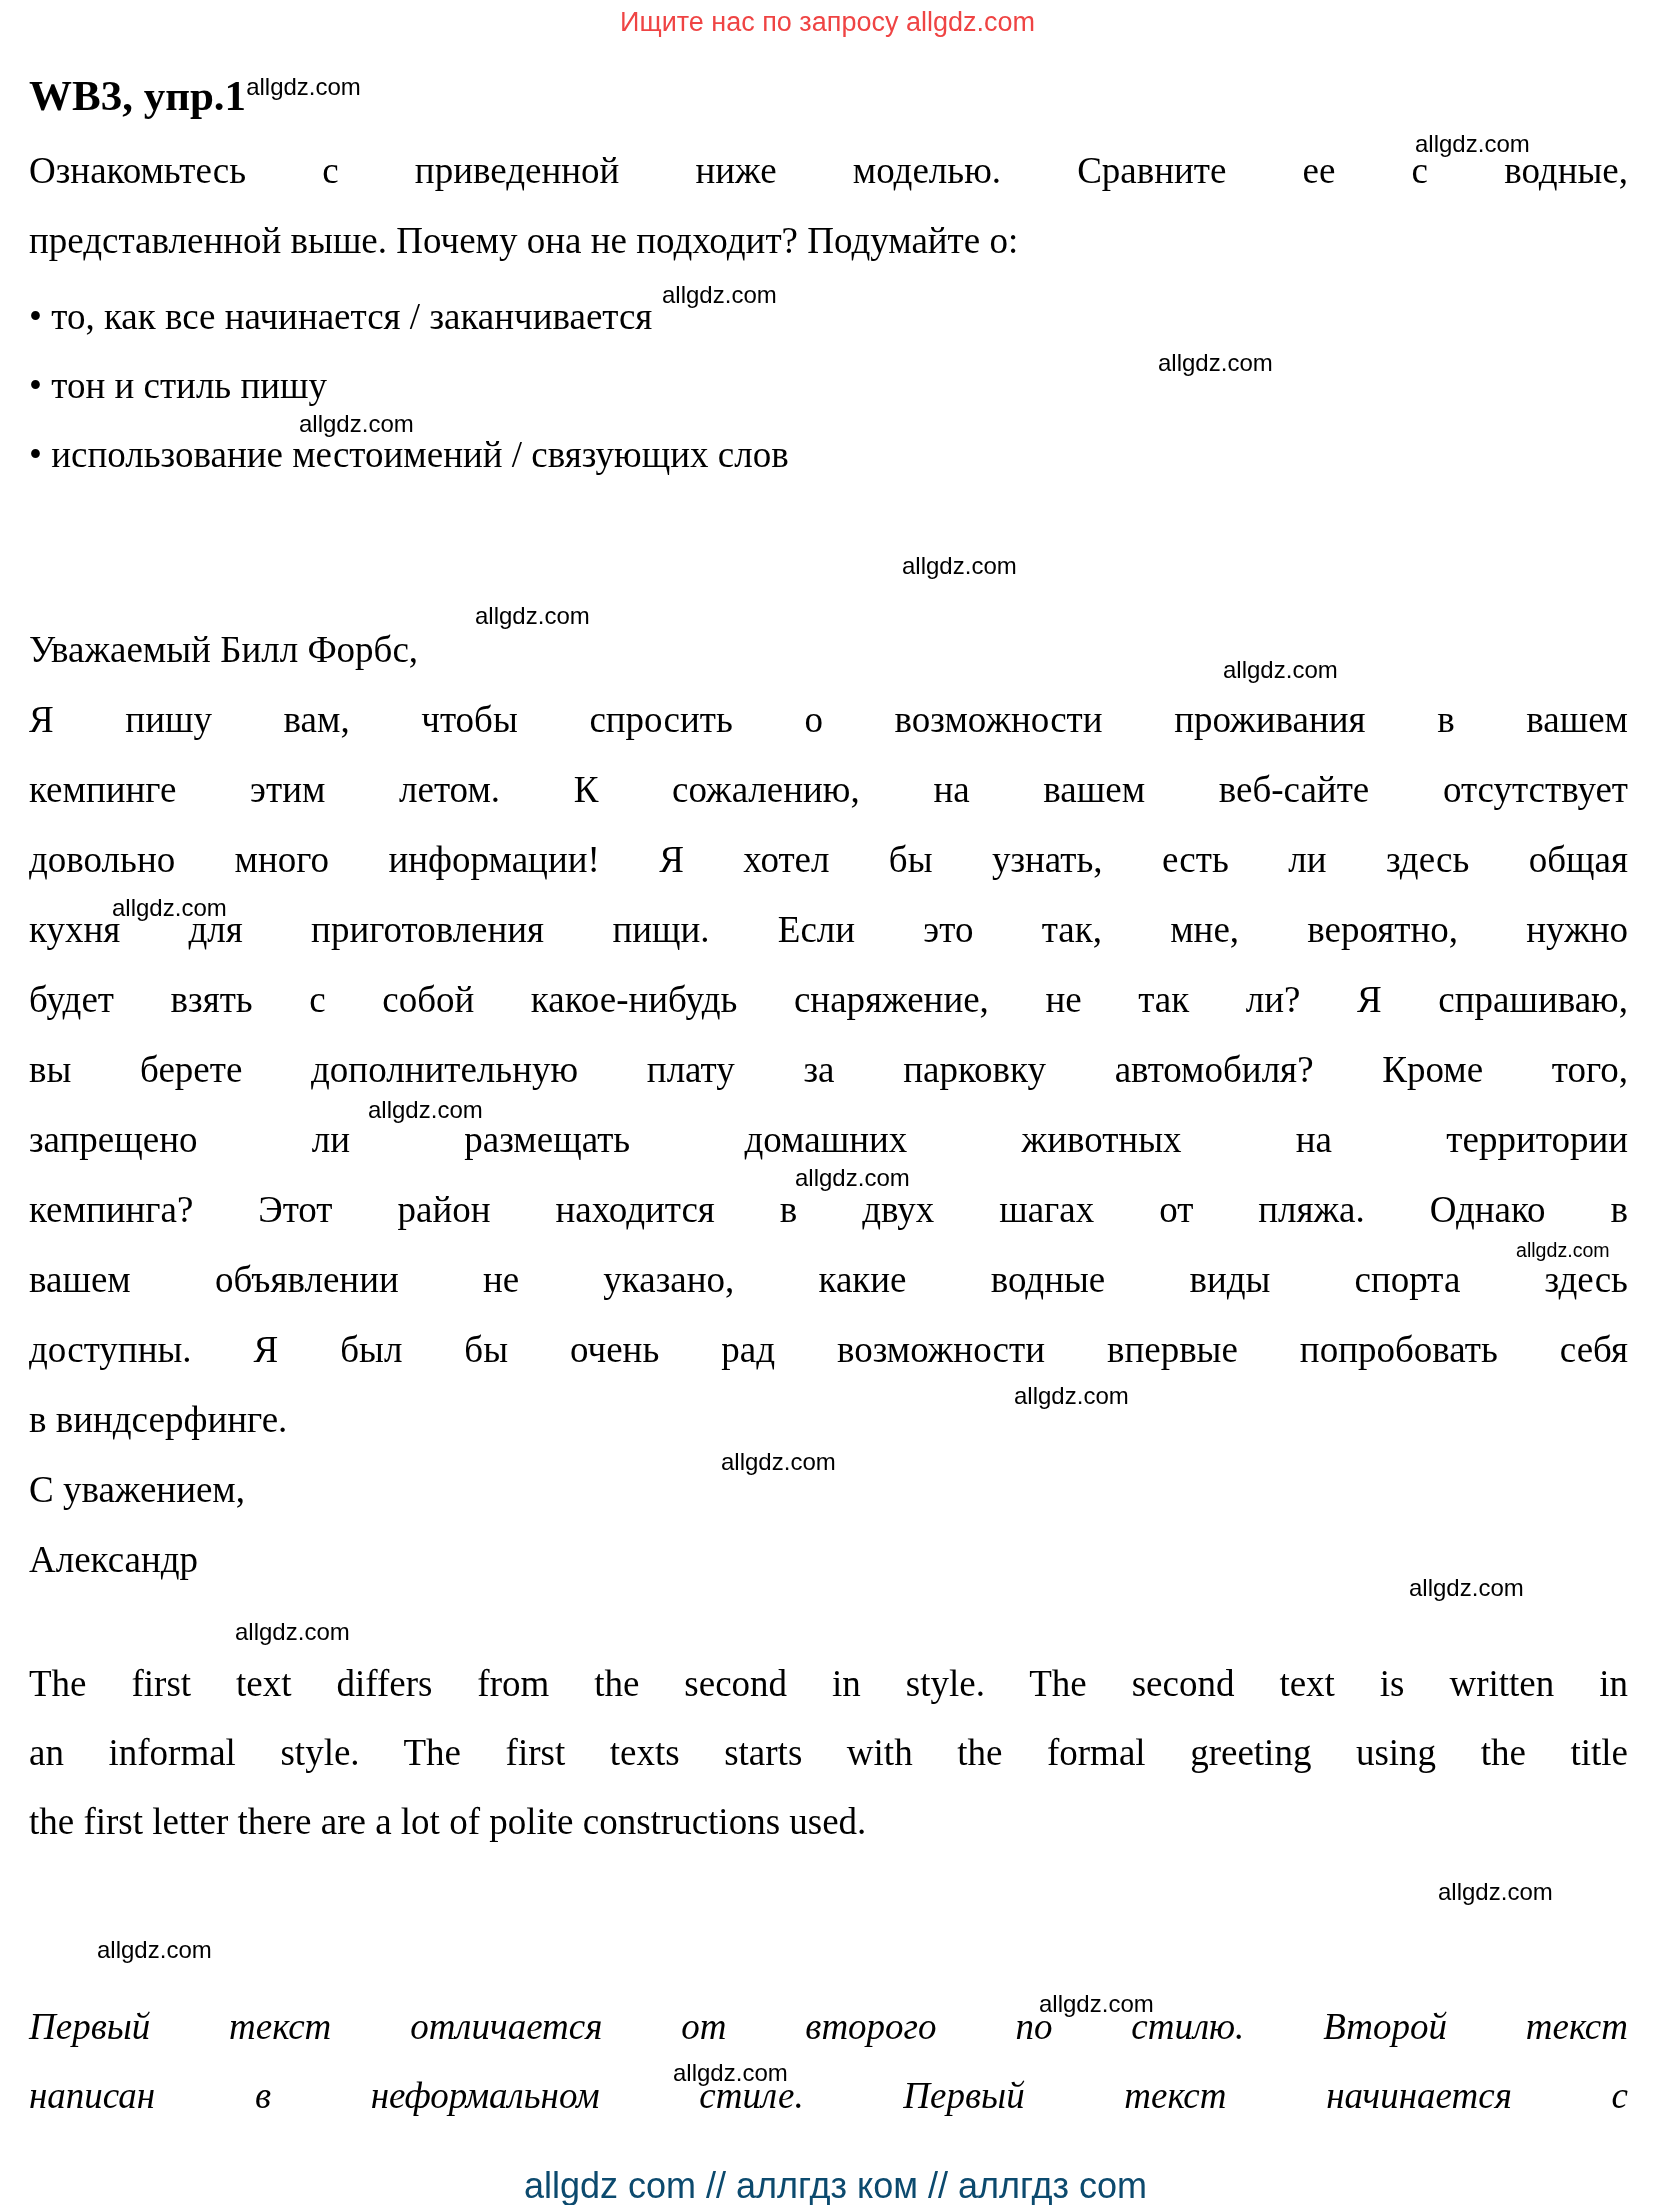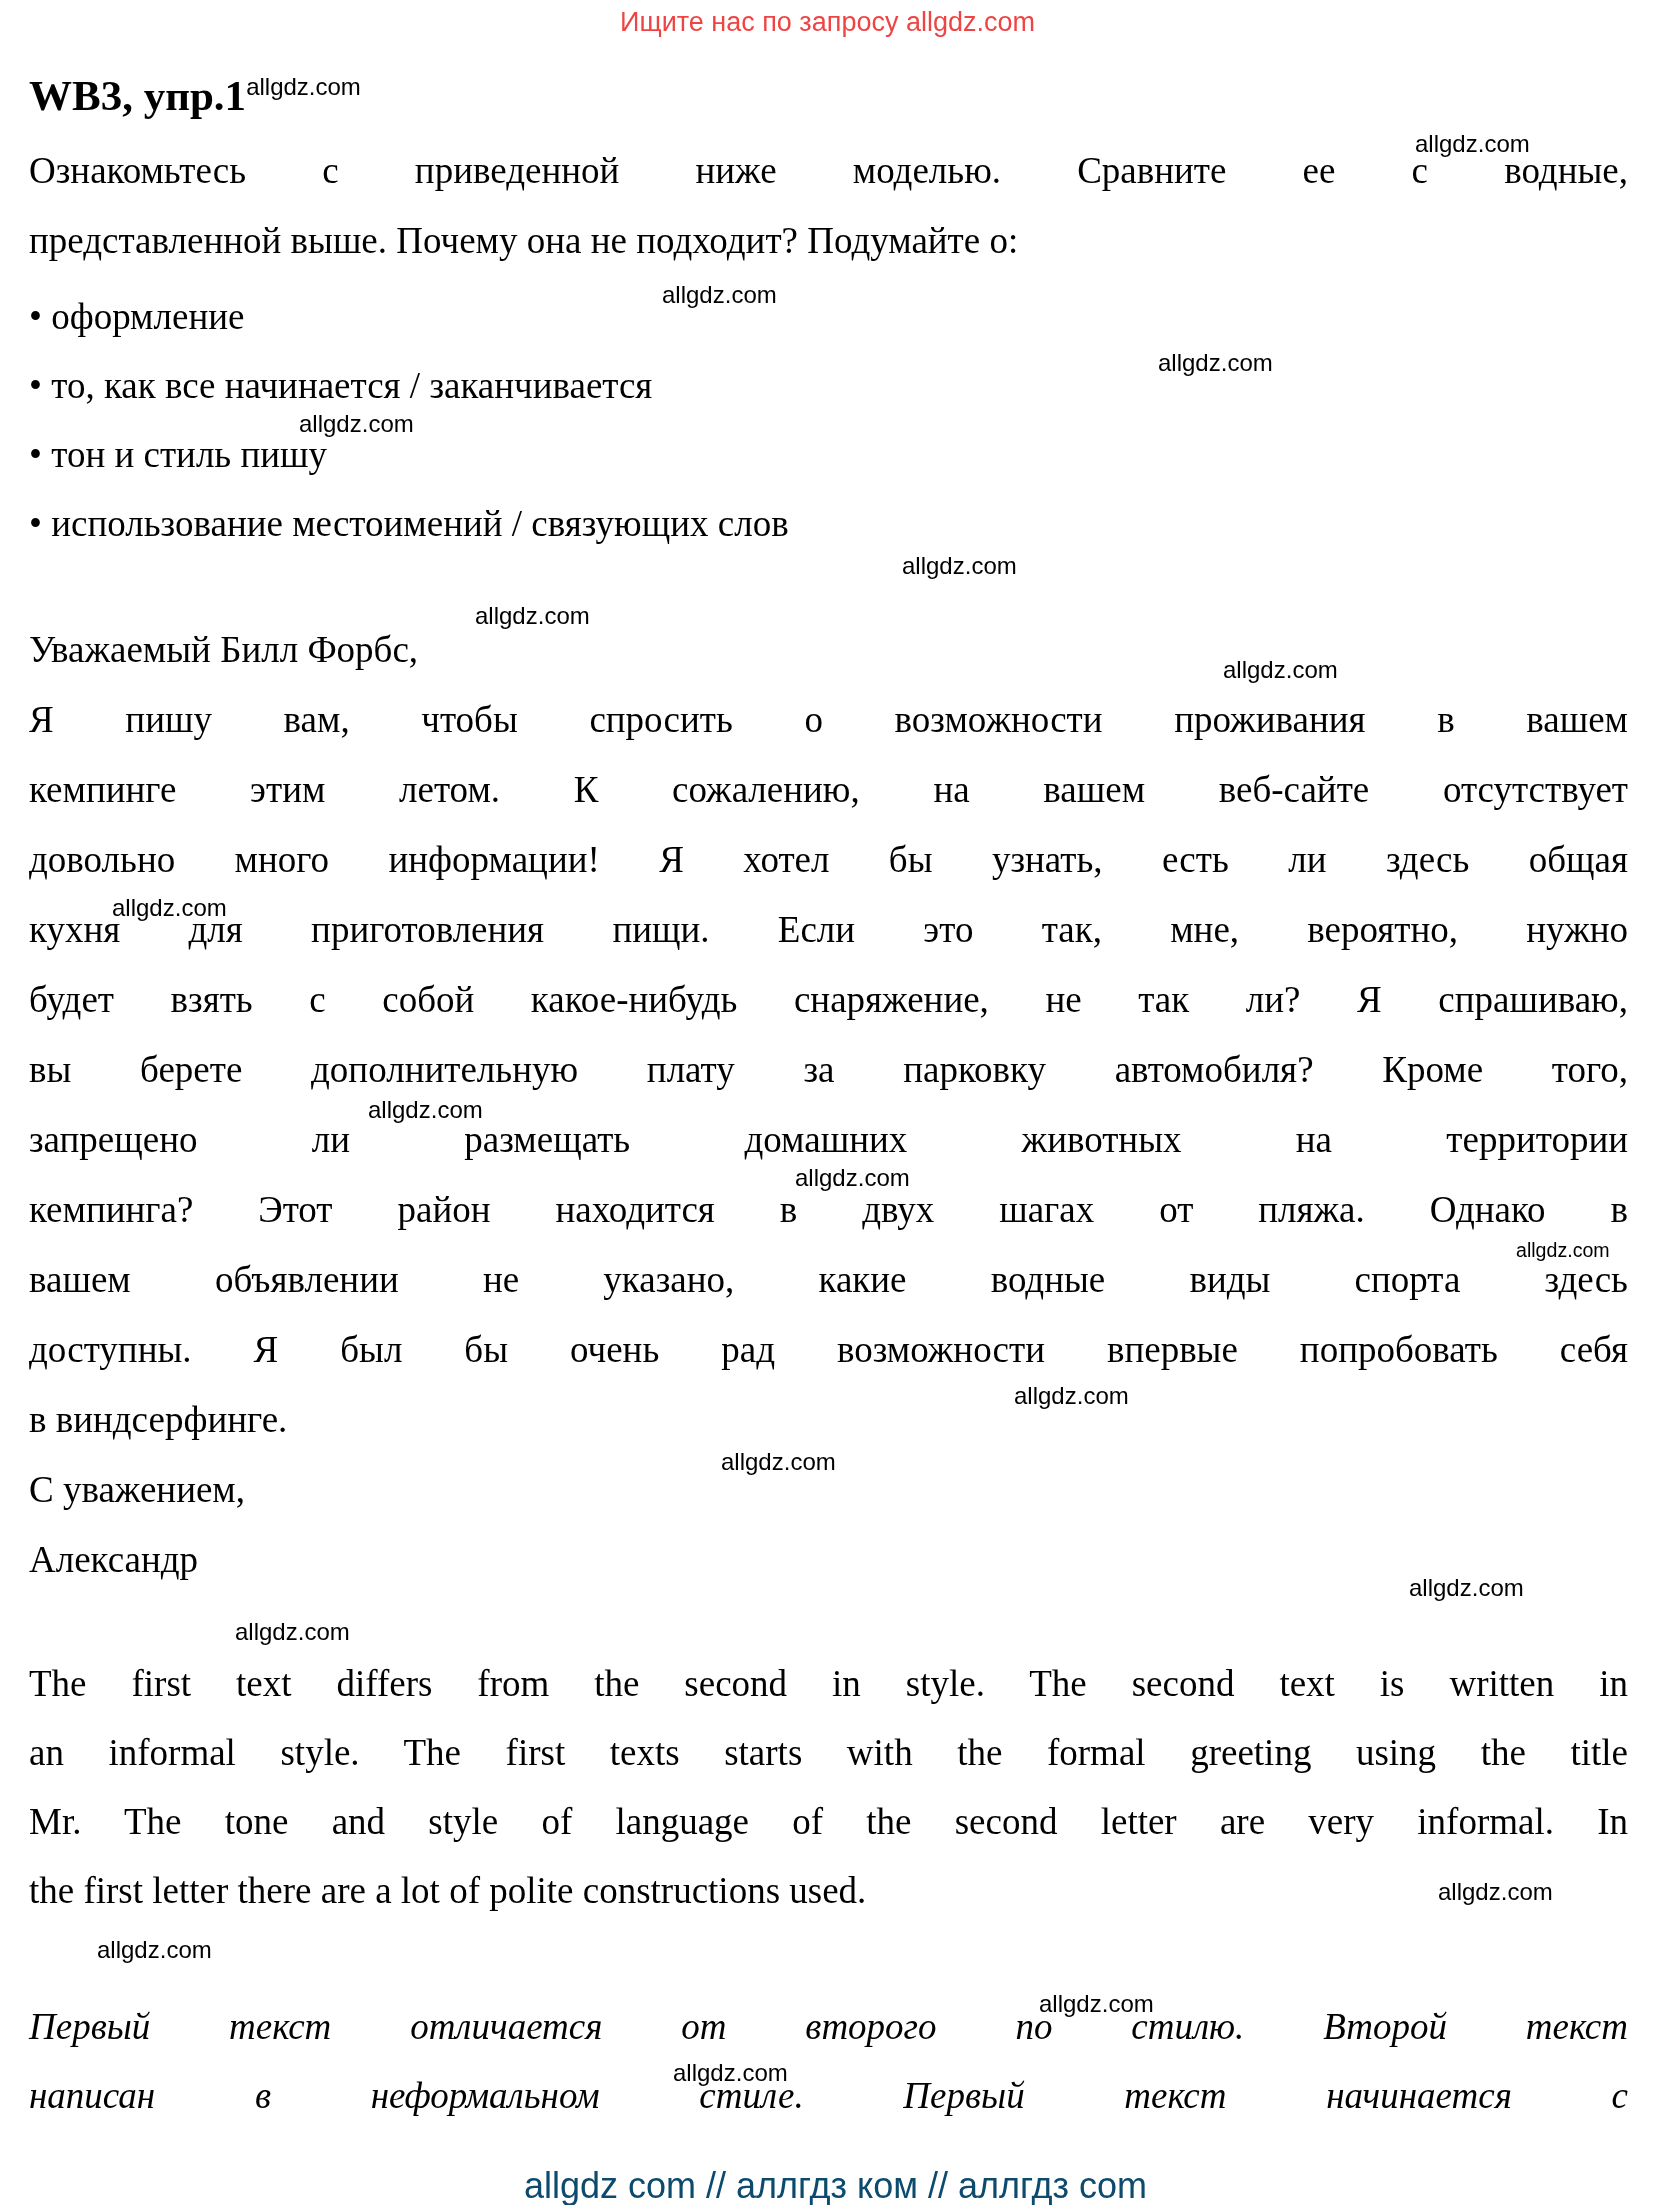--- a/index.html
+++ b/index.html
@@ -99,21 +99,20 @@
   <span class="wm" style="left:97px;  top:1936px">allgdz.com</span>
   <span class="wm" style="left:1039px; top:1990px">allgdz.com</span>
   <span class="wm" style="left:673px;  top:2059px">allgdz.com</span>
 
   <div class="block ru-text" style="top:136px">
     <div class="line just">Ознакомьтесь с приведенной ниже моделью. Сравните ее с водные,</div>
     <div class="line">представленной выше. Почему она не подходит? Подумайте о:</div>
   </div>
 
   <div class="block bullets" style="top:282px">
-    <div class="line">• оформление</div>
     <div class="line">• то, как все начинается / заканчивается</div>
     <div class="line">• тон и стиль пишу</div>
     <div class="line">• использование местоимений / связующих слов</div>
   </div>
 
   <div class="block ru-text" style="top:615px">
     <div class="line">Уважаемый Билл Форбс,</div>
     <div class="line just">Я пишу вам, чтобы спросить о возможности проживания в вашем</div>
     <div class="line just">кемпинге этим летом. К сожалению, на вашем веб-сайте отсутствует</div>
     <div class="line just">довольно много информации! Я хотел бы узнать, есть ли здесь общая</div>
@@ -125,21 +124,20 @@
     <div class="line just">вашем объявлении не указано, какие водные виды спорта здесь</div>
     <div class="line just">доступны. Я был бы очень рад возможности впервые попробовать себя</div>
     <div class="line">в виндсерфинге.</div>
     <div class="line">С уважением,</div>
     <div class="line">Александр</div>
   </div>
 
   <div class="block en-text" style="top:1649px">
     <div class="line just">The first text differs from the second in style. The second text is written in</div>
     <div class="line just">an informal style. The first texts starts with the formal greeting using the title</div>
-    <div class="line just">Mr. The tone and style of language of the second letter are very informal. In</div>
     <div class="line">the first letter there are a lot of polite constructions used.</div>
   </div>
 
   <div class="block ru-ital" style="top:1992px">
     <div class="line just">Первый текст отличается от второго по стилю. Второй текст</div>
     <div class="line just">написан в неформальном стиле. Первый текст начинается с</div>
   </div>
 
   <div class="footer-note">allgdz com  //  аллгдз ком  //  аллгдз com</div>
 

